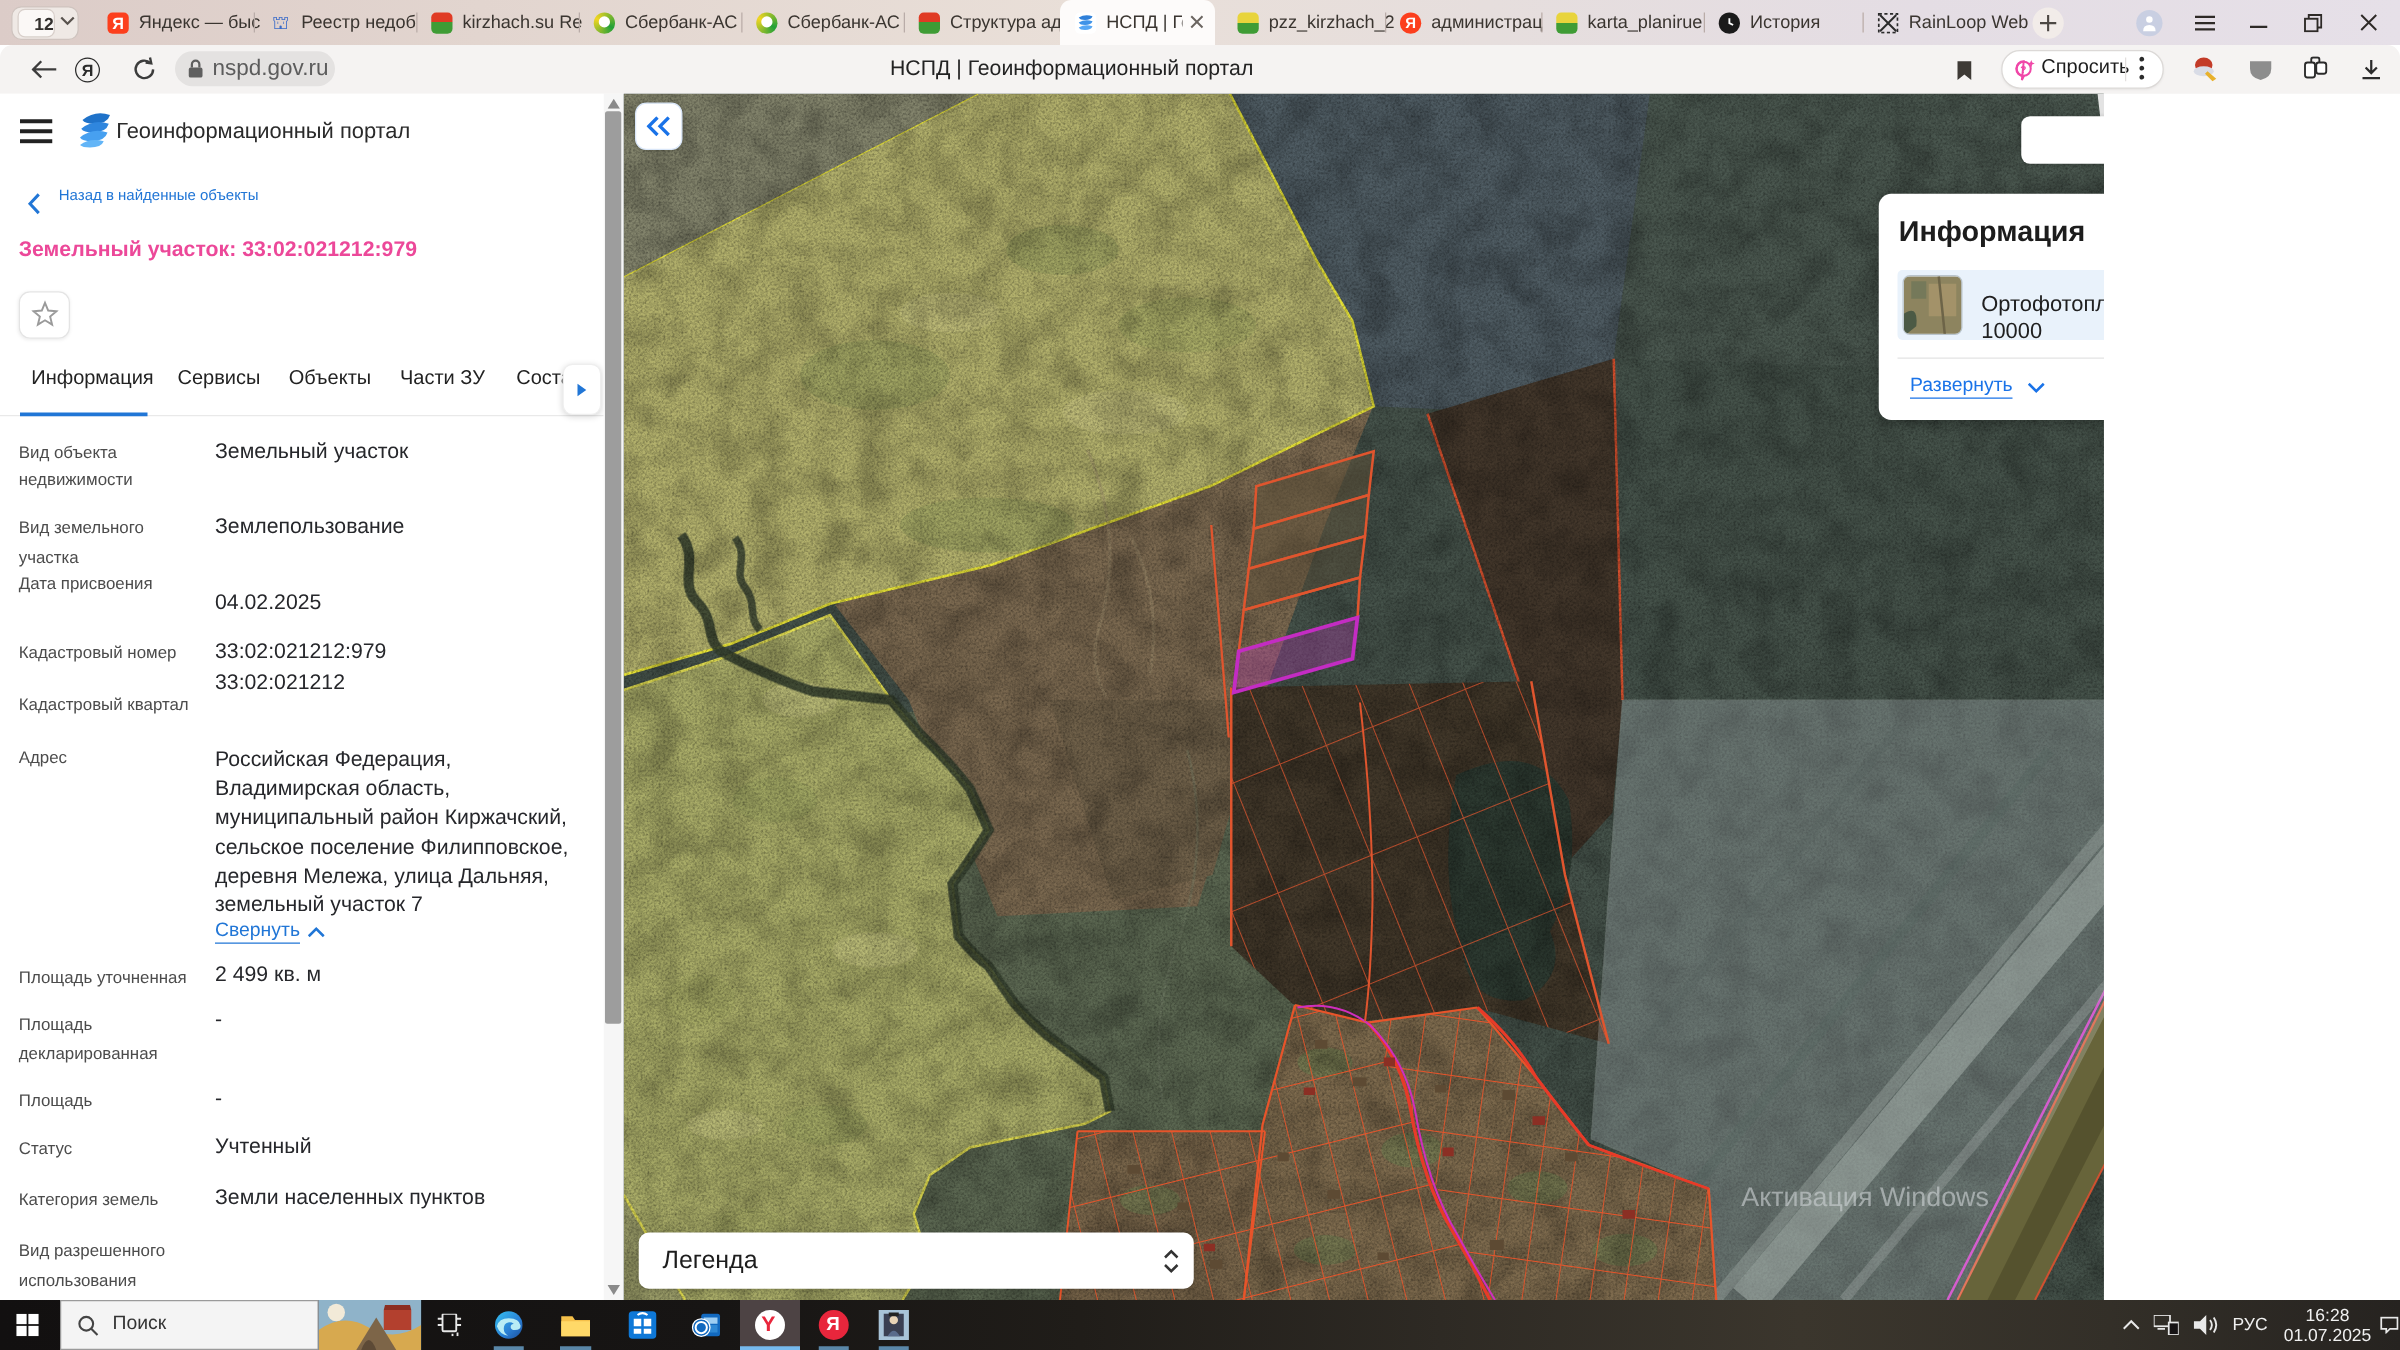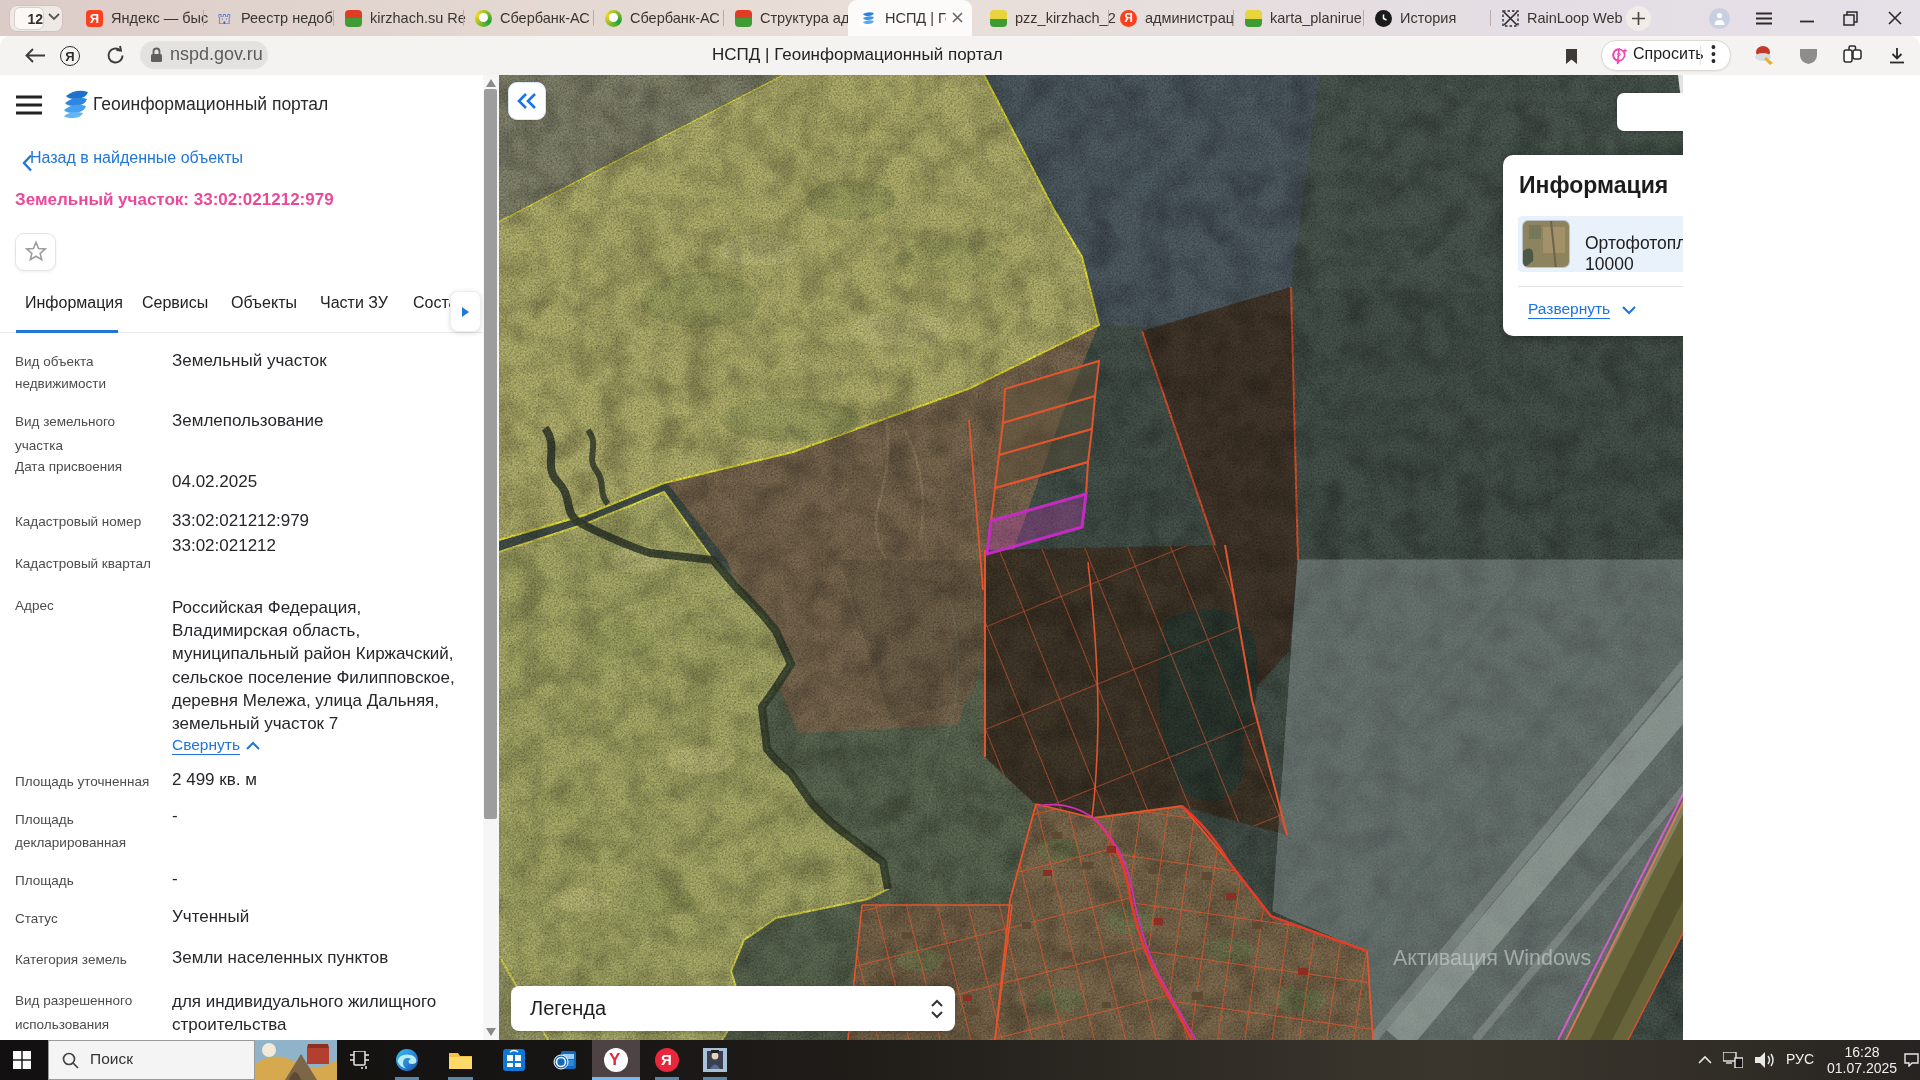--- a/index.html
+++ b/index.html
@@ -156,21 +156,21 @@
   <path d="M4 8 Q14 0 26 4 Q24 11 13 11 Q6 11 4 8z" fill="#1f72c9"></path>
   <path d="M3 15 Q13 7 25 11 Q23 18 12 18 Q5 18 3 15z" fill="#2f86de"></path>
   <path d="M2 22 Q12 14 24 18 Q22 25 11 25 Q4 25 2 22z" fill="#47a0f0"></path>
   <path d="M2 28 Q10 22 21 25 Q19 30 10 30 Q4 30 2 28z" fill="#63b5f7"></path>
  </svg>
  <div style="position:absolute;left:93px;top:19px;font-size:17.5px;color:#2a2a2a">Геоинформационный портал</div>
 
  <svg style="position:absolute;left:22px;top:79px" width="11" height="18">
         <path d="M9 1.5 L2 9 L9 16.5" stroke="#2176d6" stroke-width="2.4" fill="none"></path>
       </svg>
- <div style="position:absolute;left:30px;top:74px;font-size:16px;color:#2176d6">Назад в найденные объекты</div>
+ <div style="position:absolute;left:47px;top:74px;font-size:12px;color:#2176d6">Назад в найденные объекты</div>
 
  <div style="position:absolute;left:15px;top:115px;font-size:17px;font-weight:600;color:#ec4899">Земельный участок: 33:02:021212:979</div>
 
  <div style="position:absolute;left:15px;top:158px;width:41px;height:38px;border:1px solid #e4e4e4;border-radius:9px;box-shadow:0 1px 3px rgba(0,0,0,.08)"></div>
  <svg style="position:absolute;left:25px;top:165px" width="22" height="22" viewBox="0 0 24 24">
         <path d="M12 2.5 L14.8 9.2 L22 9.8 L16.5 14.5 L18.2 21.5 L12 17.7 L5.8 21.5 L7.5 14.5 L2 9.8 L9.2 9.2 z" fill="none" stroke="#9a9a9a" stroke-width="1.7"></path>
       </svg>
 
  <div style="position:absolute;left:25px;top:219px;font-size:16px;color:#222">Информация</div>
  <div style="position:absolute;left:142px;top:219px;font-size:16px;color:#222">Сервисы</div>
@@ -220,21 +220,20 @@
  <div class="val" style="top:794px">-</div>
 
  <div class="lbl" style="top:836px">Статус</div>
  <div class="val" style="top:832px">Учтенный</div>
 
  <div class="lbl" style="top:877px">Категория земель</div>
  <div class="val" style="top:873px">Земли населенных пунктов</div>
 
  <div class="lbl" style="top:918px">Вид разрешенного</div>
  <div class="lbl" style="top:942px">использования</div>
- <div class="val" style="top:915px;line-height:23.2px">для индивидуального жилищного<br>строительства</div>
 </div>
 <div id="pscroll">
  <svg style="position:absolute;left:3px;top:4px" width="10" height="8">
         <path d="M5 0 L10 8 L0 8z" fill="#8a8a8a"></path>
       </svg>
  <div style="position:absolute;left:1px;top:14px;width:13px;height:730px;background:#9d9d9d;border-radius:2px"></div>
  <svg style="position:absolute;left:3px;top:953px" width="10" height="8">
         <path d="M5 8 L10 0 L0 0z" fill="#8a8a8a"></path>
       </svg>
 </div>

